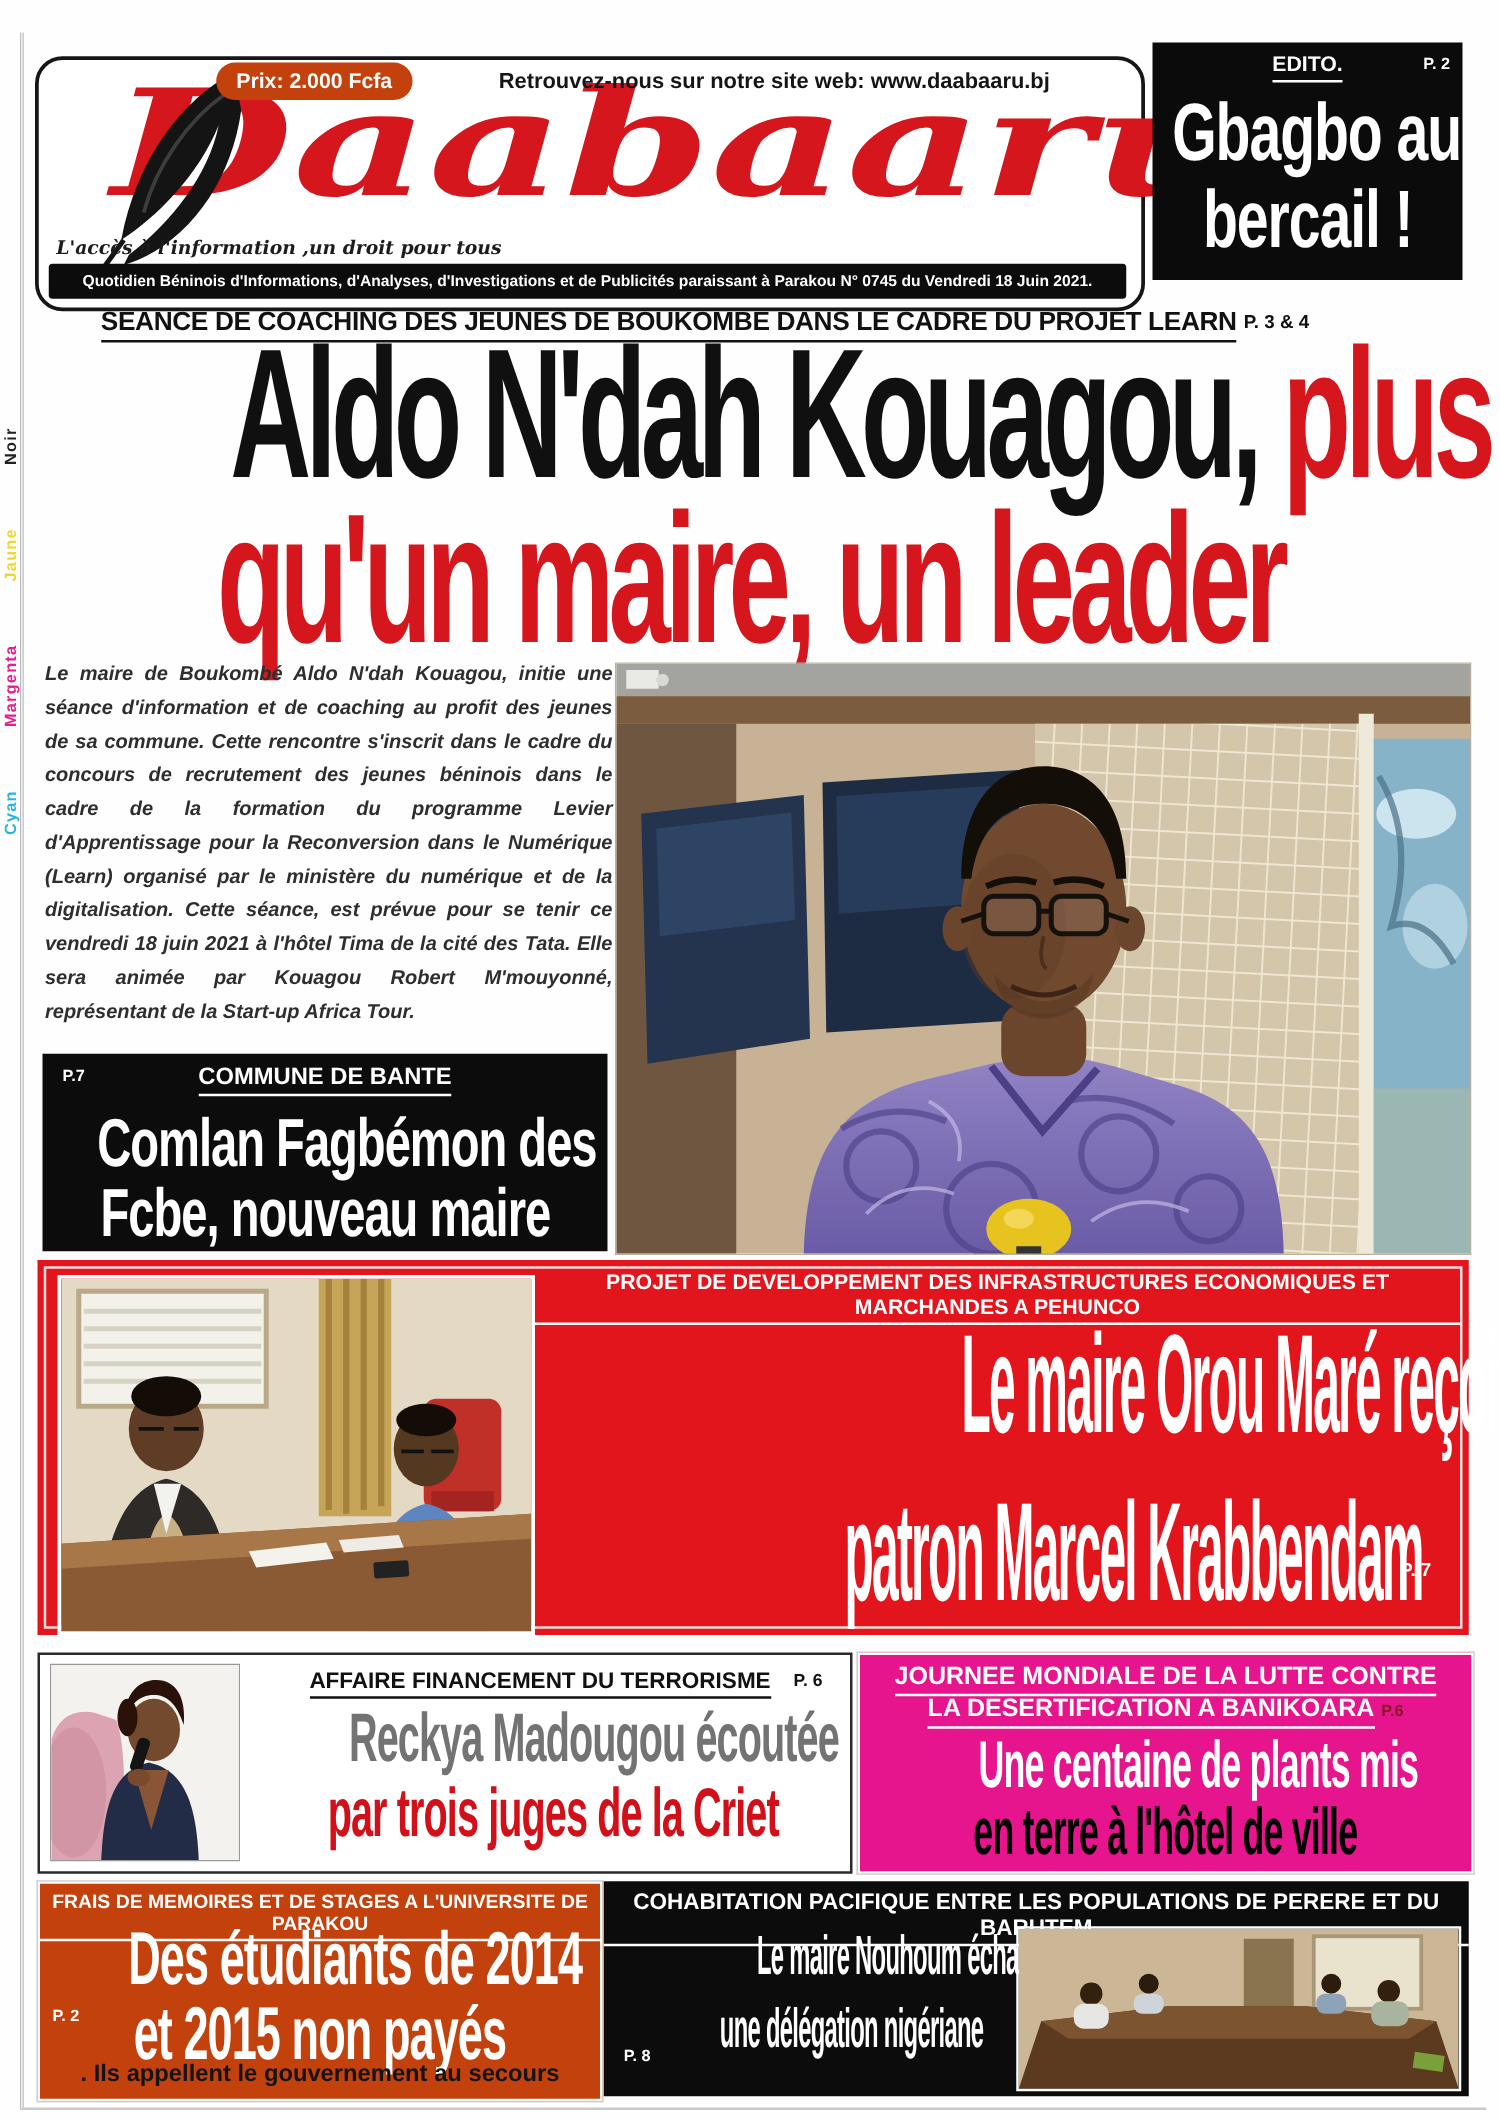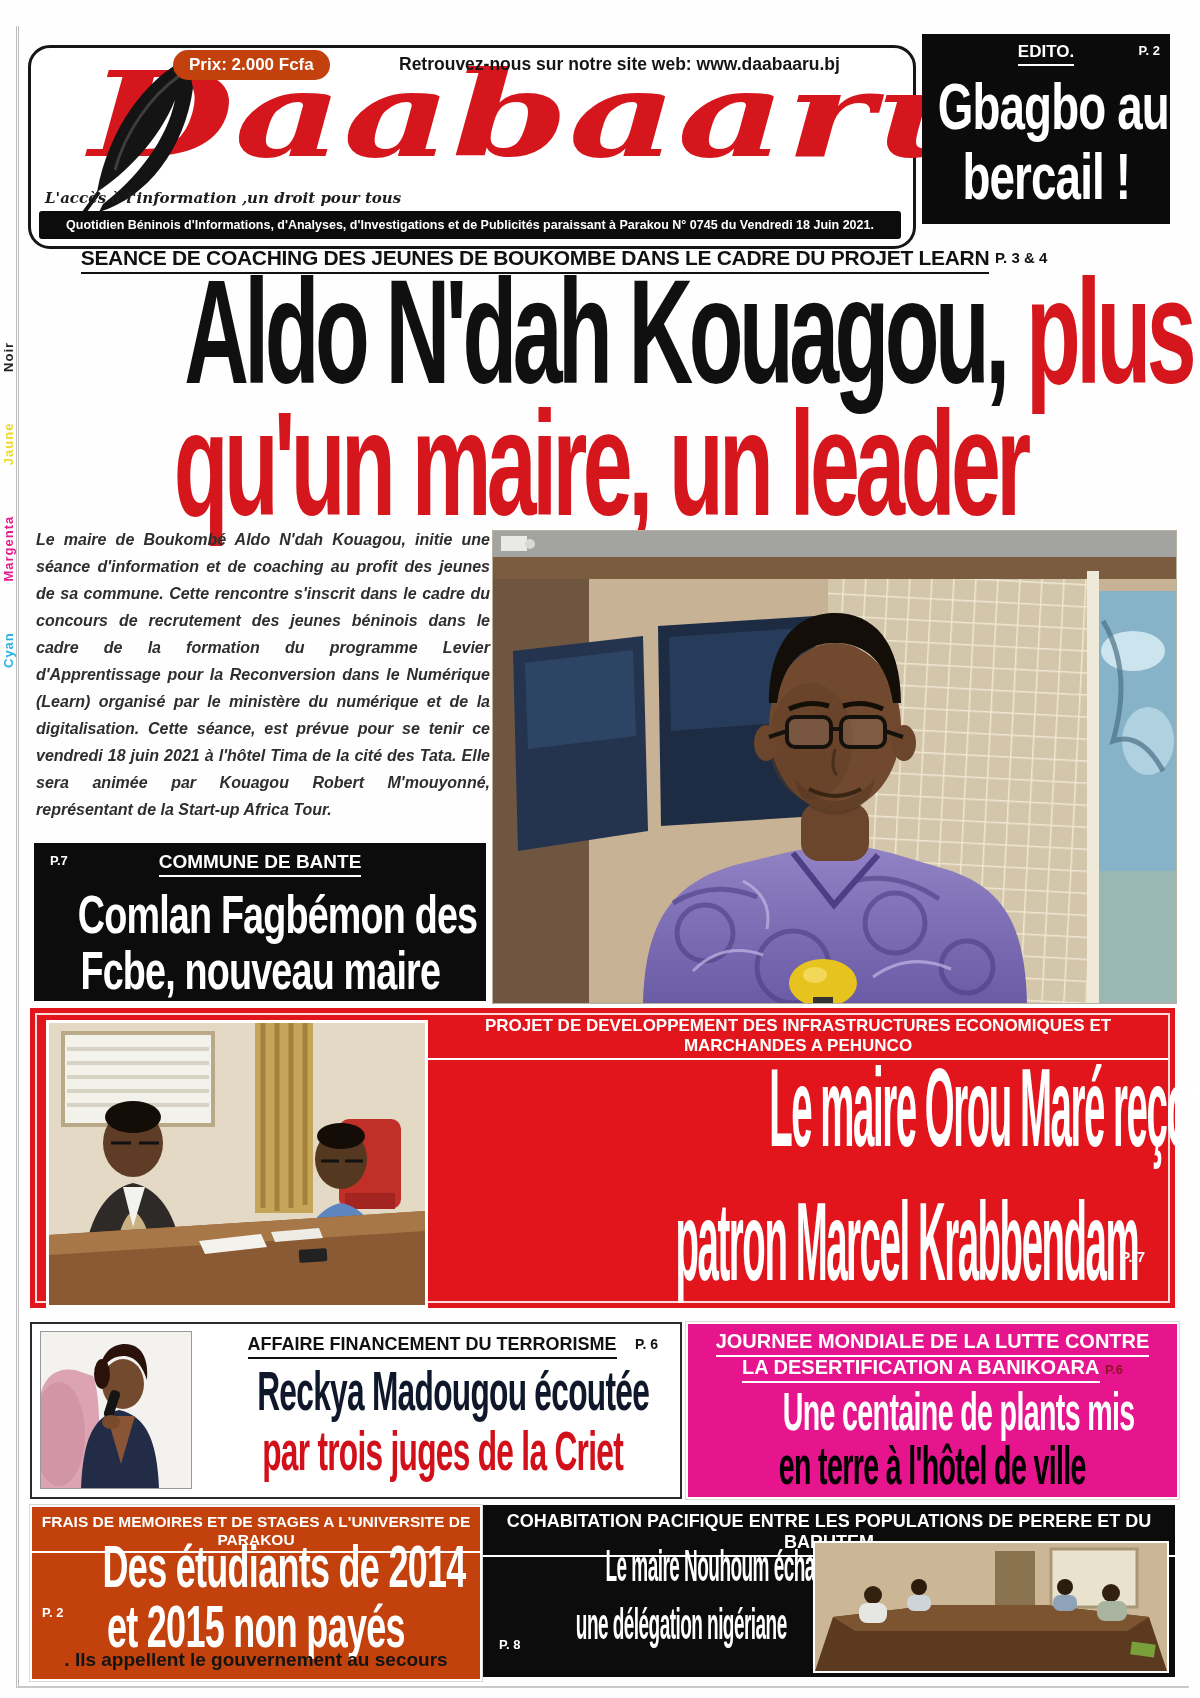--- a/index.html
+++ b/index.html
@@ -231,21 +231,21 @@
         <polygon points="66,84 80,132 94,84" fill="#8a5436"></polygon>
         <ellipse cx="82" cy="52" rx="21" ry="25" fill="#744a2e"></ellipse>
         <path d="M58,48 C58,20 72,12 84,12 C100,12 108,26 106,48 C100,30 92,24 82,24 C70,24 62,32 58,48 Z" fill="#2a120a"></path>
         <ellipse cx="61" cy="42" rx="8" ry="15" fill="#2a120a"></ellipse>
         <rect x="66" y="58" width="10" height="28" rx="4" fill="#141414" transform="rotate(18 71 72)"></rect>
         <ellipse cx="70" cy="90" rx="9" ry="7" fill="#7a4a2c"></ellipse>
       </svg>
     </div>
     <div style="position:absolute;left:165px;top:10px;width:470px;text-align:center;font-weight:bold;font-size:18px;color:#111;"><span class="u">AFFAIRE FINANCEMENT DU TERRORISME</span></div>
     <div class="small-page" style="right:22px;top:12px;color:#111;font-size:14px;">P. 6</div>
-    <div class="hline" style="left:149px;width:480px;top:40px;font-size:44px;color:#0f172a;">
+    <div class="hline" style="left:171px;width:480px;top:40px;font-size:44px;color:#737373;">
       <span class="cond" style="transform:scale(0.72,1.25);letter-spacing:-1px;">Reckya Madougou écoutée</span>
     </div>
     <div class="hline" style="left:160px;width:480px;top:100px;font-size:44px;color:#d2101a;">
       <span class="cond" style="transform:scale(0.72,1.25);letter-spacing:-1px;">par trois juges de la Criet</span>
     </div>
   </div>
 
   <div class="box-banikoara">
     <div style="position:absolute;left:0;right:0;top:6px;text-align:center;font-weight:bold;font-size:20px;"><span class="u">JOURNEE MONDIALE DE LA LUTTE CONTRE</span></div>
     <div style="position:absolute;left:0;right:0;top:32px;text-align:center;font-weight:bold;font-size:20px;"><span class="u">LA DESERTIFICATION A BANIKOARA</span>&nbsp;<span style="color:#8b1525;font-size:13px;">P.6</span></div>

